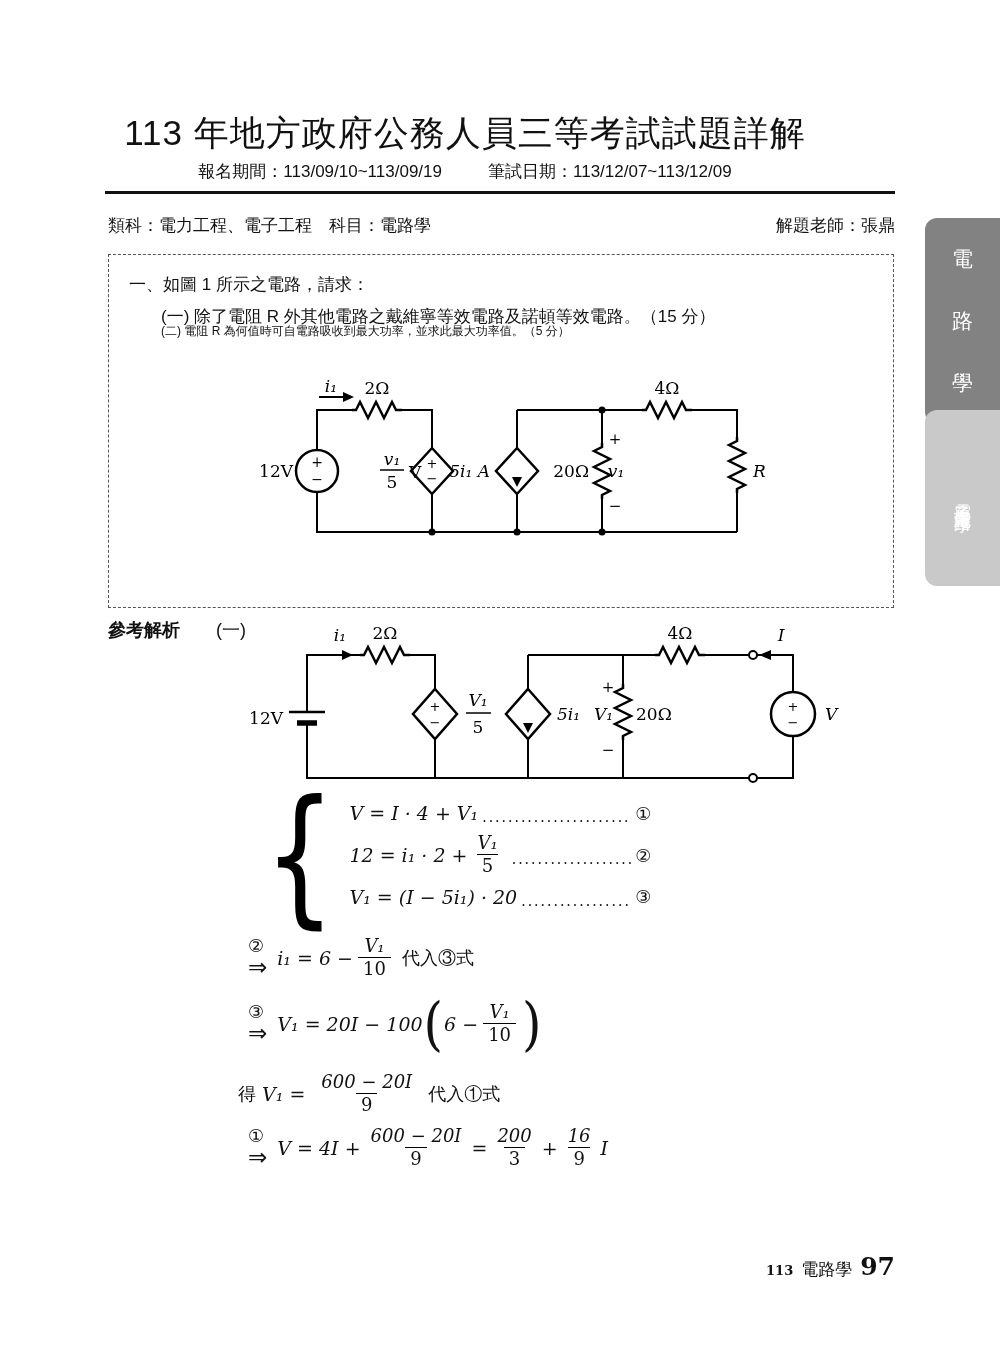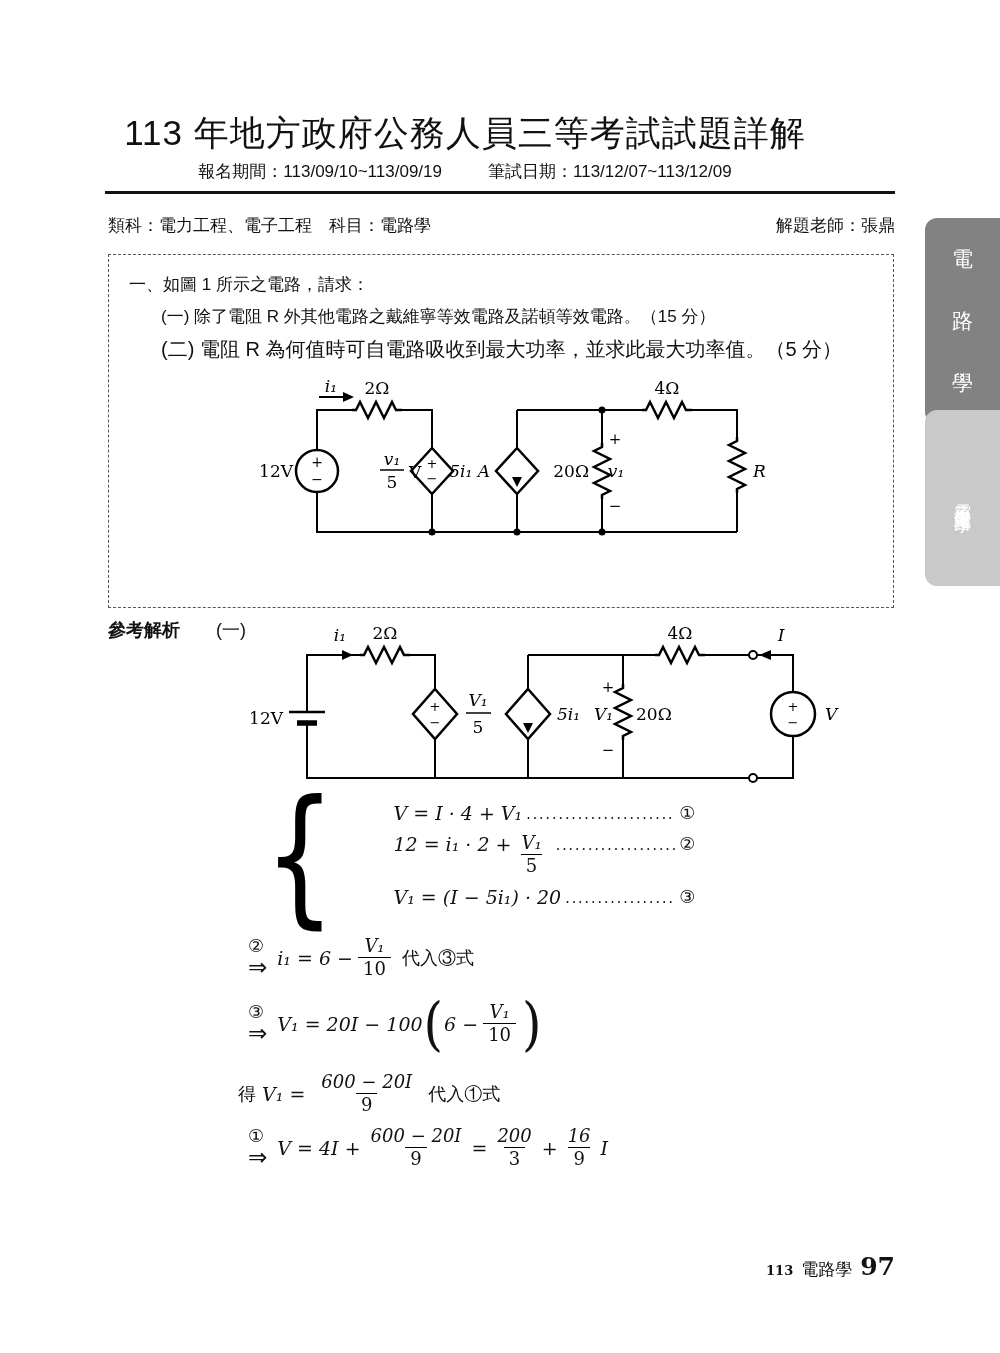--- a/index.html
+++ b/index.html
@@ -8,21 +8,21 @@
   .title{position:absolute;top:110px;left:0;right:70px;text-align:center;
          font-size:35px;font-weight:normal;letter-spacing:1px;}
   .infoline{position:absolute;top:160px;left:0;right:70px;display:flex;justify-content:center;gap:46px;
             font-size:17px;align-items:center;}
   .rule{position:absolute;top:191px;left:105px;width:790px;height:3px;background:#111;}
   .metarow{position:absolute;top:214px;left:108px;width:787px;display:flex;justify-content:space-between;
            font-size:17px;}
   .qbox{position:absolute;top:254px;left:108px;width:784px;height:352px;border:1.5px dashed #555;}
   .qintro{position:absolute;top:18px;left:20px;font-size:17px;}
   .qitem1{position:absolute;top:50px;left:52px;font-size:17px;}
-  .qitem2{position:absolute;top:81px;left:52px;font-size:20px;}
+  .qitem2{position:absolute;top:68px;left:52px;font-size:12px;}
   .c1{position:absolute;left:148px;top:122px;}
   .caption{position:absolute;top:298px;left:0;right:0;text-align:center;font-size:17px;font-weight:bold;}
   .solhead{position:absolute;top:618px;left:108px;display:flex;gap:36px;font-size:18px;}
   .solhead-t{font-weight:bold;}
   .c2{position:absolute;left:245px;top:626px;}
   svg text{font-family:"DejaVu Serif","Liberation Serif",serif;font-size:17px;fill:#000;}
   svg text.it{font-style:italic;}
   svg text.mid{text-anchor:middle;}
   svg text.end{text-anchor:end;}
   svg text.s13{font-size:13px;}
@@ -32,21 +32,21 @@
   .cjk{font-family:"Liberation Sans",sans-serif;font-style:normal;font-size:18px;}
   .tag{font-family:"DejaVu Sans",sans-serif;font-style:normal;font-size:18px;}
   .frac{display:inline-flex;flex-direction:column;align-items:center;vertical-align:middle;
         font-family:"DejaVu Serif","Liberation Serif",serif;font-style:italic;font-size:18px;margin:0 5px;}
   .frac .num{display:block;padding:0 5px;line-height:1.15;}
   .frac .den{display:block;border-top:1.6px solid #000;padding:0 5px;line-height:1.2;font-style:normal;}
   .eq-system{position:absolute;left:252px;top:796px;display:flex;align-items:center;}
   .brace{font-family:"DejaVu Sans",sans-serif;font-size:150px;line-height:118px;font-weight:400;
          transform:scaleX(0.75);margin-right:2px;color:#000;}
   .sysrows{display:flex;flex-direction:column;gap:9px;}
-  .sysrow{display:flex;width:302px;margin-left:44px;}
+  .sysrow{display:flex;align-items:center;width:302px;}
   .sysrow .dots{flex:1;overflow:hidden;white-space:nowrap;letter-spacing:2px;font-size:14px;
                 margin:0 4px;transform:translateY(4px);font-family:"DejaVu Serif",serif;}
   .stepblk{position:absolute;display:flex;align-items:center;}
   .stepstack{display:inline-flex;flex-direction:column;align-items:flex-start;margin-right:10px;}
   .stepstack .tag{line-height:1;margin-bottom:1px;}
   .stepstack .arr{font-family:"DejaVu Sans",sans-serif;font-size:23px;line-height:1;}
   .bigparen{font-family:"DejaVu Serif",serif;font-size:50px;font-weight:400;line-height:0;
             display:inline-block;transform:scaleY(1.15);margin:0 1px;}
   .sp{margin:0 6px;}
   .tab{position:absolute;left:925px;width:75px;border-radius:12px 0 0 12px;display:flex;

